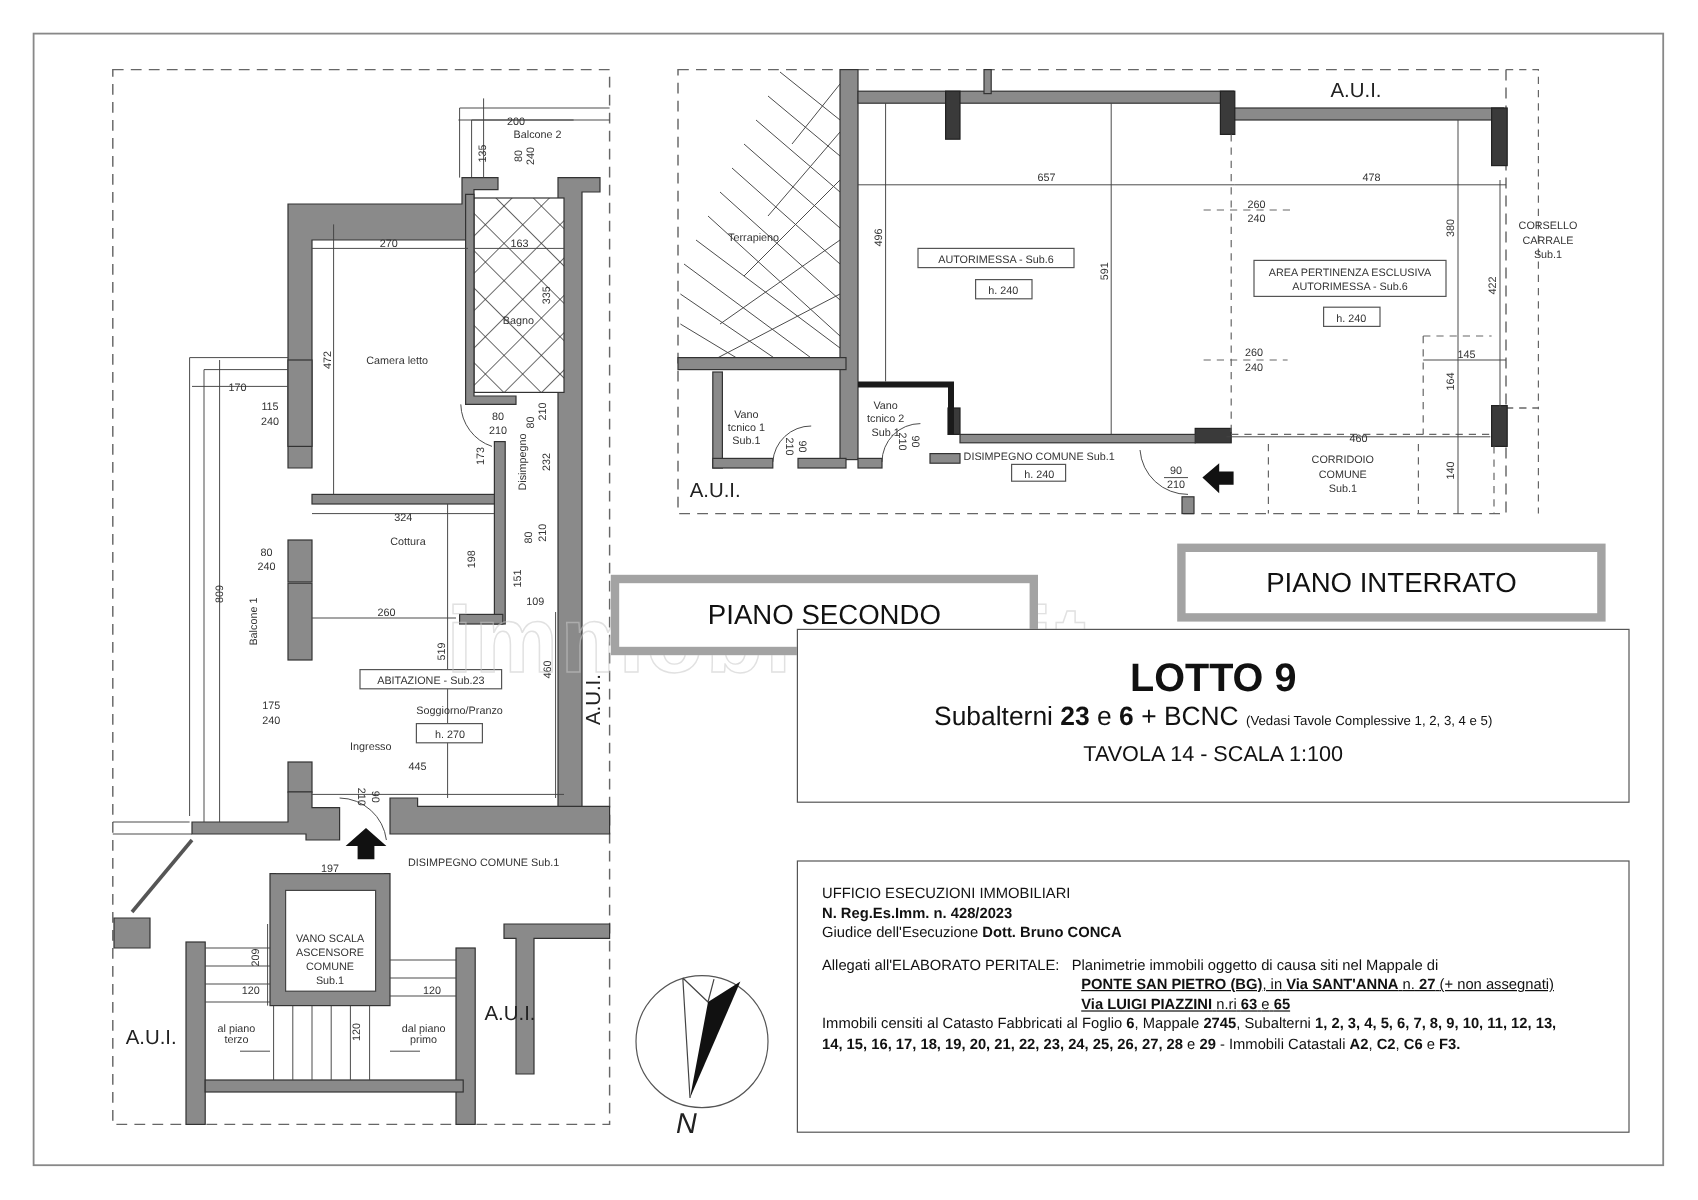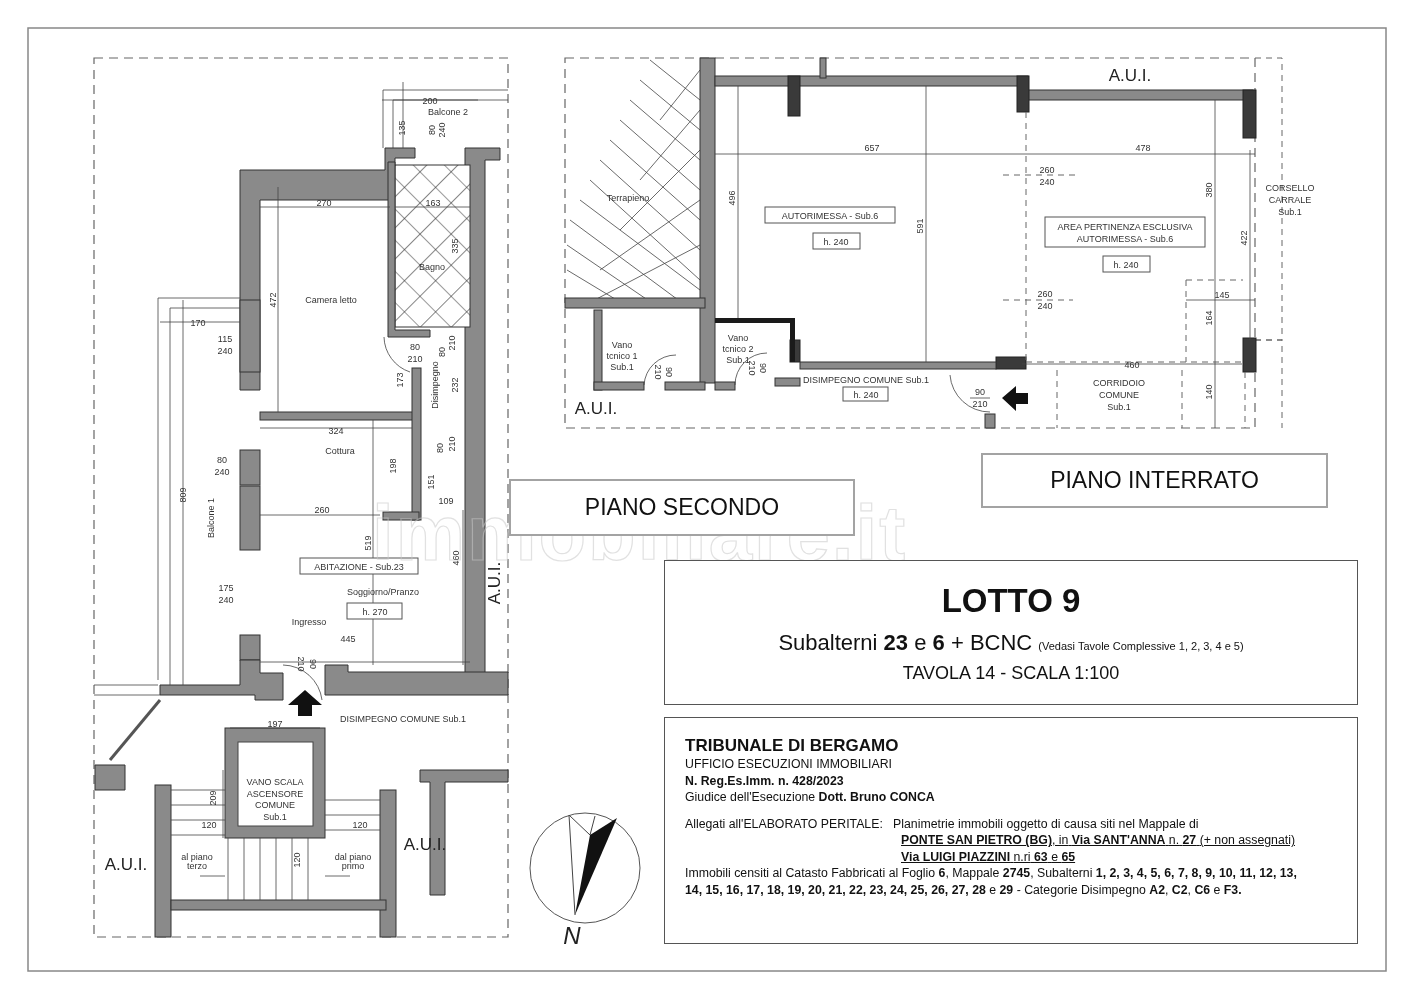--- a/index.html
+++ b/index.html
@@ -8,24 +8,24 @@
   svg text{font-family:"Liberation Sans",sans-serif;fill:#222;}
   .dim{font-size:9px;fill:#333;}
   .lbl{font-size:9px;fill:#333;}
   .aui{font-size:17px;fill:#222;}
   .wall{fill:#8a8a8a;stroke:#333;stroke-width:1;}
   .pillar{fill:#3a3a3a;stroke:#222;stroke-width:1;}
   .thin{stroke:#444;stroke-width:0.8;fill:none;}
   .dash{stroke:#666;stroke-width:1.2;fill:none;stroke-dasharray:9 6;}
   .dash2{stroke:#666;stroke-width:1;fill:none;stroke-dasharray:6 5;}
   .box{fill:#fff;stroke:#555;stroke-width:1;}
-  .floor-label{position:absolute;border:2px solid #a3a3a3;background:#fff;display:flex;align-items:center;justify-content:center;font-size:23px;color:#111;}
-  #lotto-box{position:absolute;left:664px;top:560px;width:692px;height:143px;border:1px solid #555;background:#fff;text-align:center;}
+  .floor-label{position:absolute;border:7px solid #a3a3a3;background:#fff;display:flex;align-items:center;justify-content:center;font-size:23px;color:#111;}
+  #lotto-box{position:absolute;left:664px;top:524px;width:692px;height:143px;border:1px solid #555;background:#fff;text-align:center;}
   #lotto-title{font-weight:bold;font-size:33px;margin-top:22px;line-height:36px;}
-  #lotto-sub{font-size:22px;line-height:28px;margin-top:10px;}
+  #lotto-sub{font-size:22px;line-height:28px;margin-top:0;}
   #lotto-sub b{font-weight:bold;}
   #lotto-sub small{font-size:11px;}
   #lotto-tav{font-size:18px;line-height:26px;}
   #info-box{position:absolute;left:664px;top:717px;width:692px;height:225px;border:1px solid #555;background:#fff;font-size:12.3px;line-height:16.5px;color:#111;}
   #info-box .inner{position:absolute;left:20px;top:18px;right:10px;}
   #info-title{font-weight:bold;font-size:17px;line-height:20px;}
   .b{font-weight:bold;}
   .indent{padding-left:216px;text-decoration:underline;}
   .gap{height:10px;}
   #watermark{position:absolute;left:372px;top:488px;font-size:78px;font-weight:bold;color:transparent;-webkit-text-stroke:1.2px rgba(200,200,200,0.55);letter-spacing:2px;pointer-events:none;}
@@ -320,21 +320,20 @@
     <span>e</span>
     <b>6</b>
     <span>+ BCNC</span>
     <small>(Vedasi Tavole Complessive 1, 2, 3, 4 e 5)</small>
   </div>
   <div id="lotto-tav">TAVOLA 14 - SCALA 1:100</div>
 </div>
 
 <div id="info-box">
   <div class="inner">
-    <div id="info-title">TRIBUNALE DI BERGAMO</div>
     <div>UFFICIO ESECUZIONI IMMOBILIARI</div>
     <div class="b">N. Reg.Es.Imm. n. 428/2023</div>
     <div>
       <span>Giudice dell'Esecuzione</span>
       <span class="b">Dott. Bruno CONCA</span>
     </div>
     <div class="gap"></div>
     <div>
       <span>Allegati all'ELABORATO PERITALE:</span>&nbsp;&nbsp;
       <span>Planimetrie immobili oggetto di causa siti nel Mappale di</span>
@@ -356,21 +355,21 @@
     <div>
       <span>Immobili censiti al Catasto Fabbricati al  Foglio</span>
       <span class="b">6</span><span>, Mappale</span>
       <span class="b">2745</span><span>, Subalterni</span>
       <span class="b">1, 2, 3, 4, 5, 6, 7, 8, 9, 10, 11, 12, 13,</span>
     </div>
     <div>
       <span class="b">14, 15, 16, 17, 18, 19, 20, 21, 22, 23, 24, 25, 26, 27, 28</span>
       <span>e</span>
       <span class="b">29</span>
-      <span>- Categorie Disimpegno</span>
+      <span>- Immobili Catastali</span>
       <span class="b">A2</span>,
       <span class="b">C2</span>,
       <span class="b">C6</span>
       <span>e</span>
       <span class="b">F3.</span>
     </div>
   </div>
 </div>
 </div>
 

